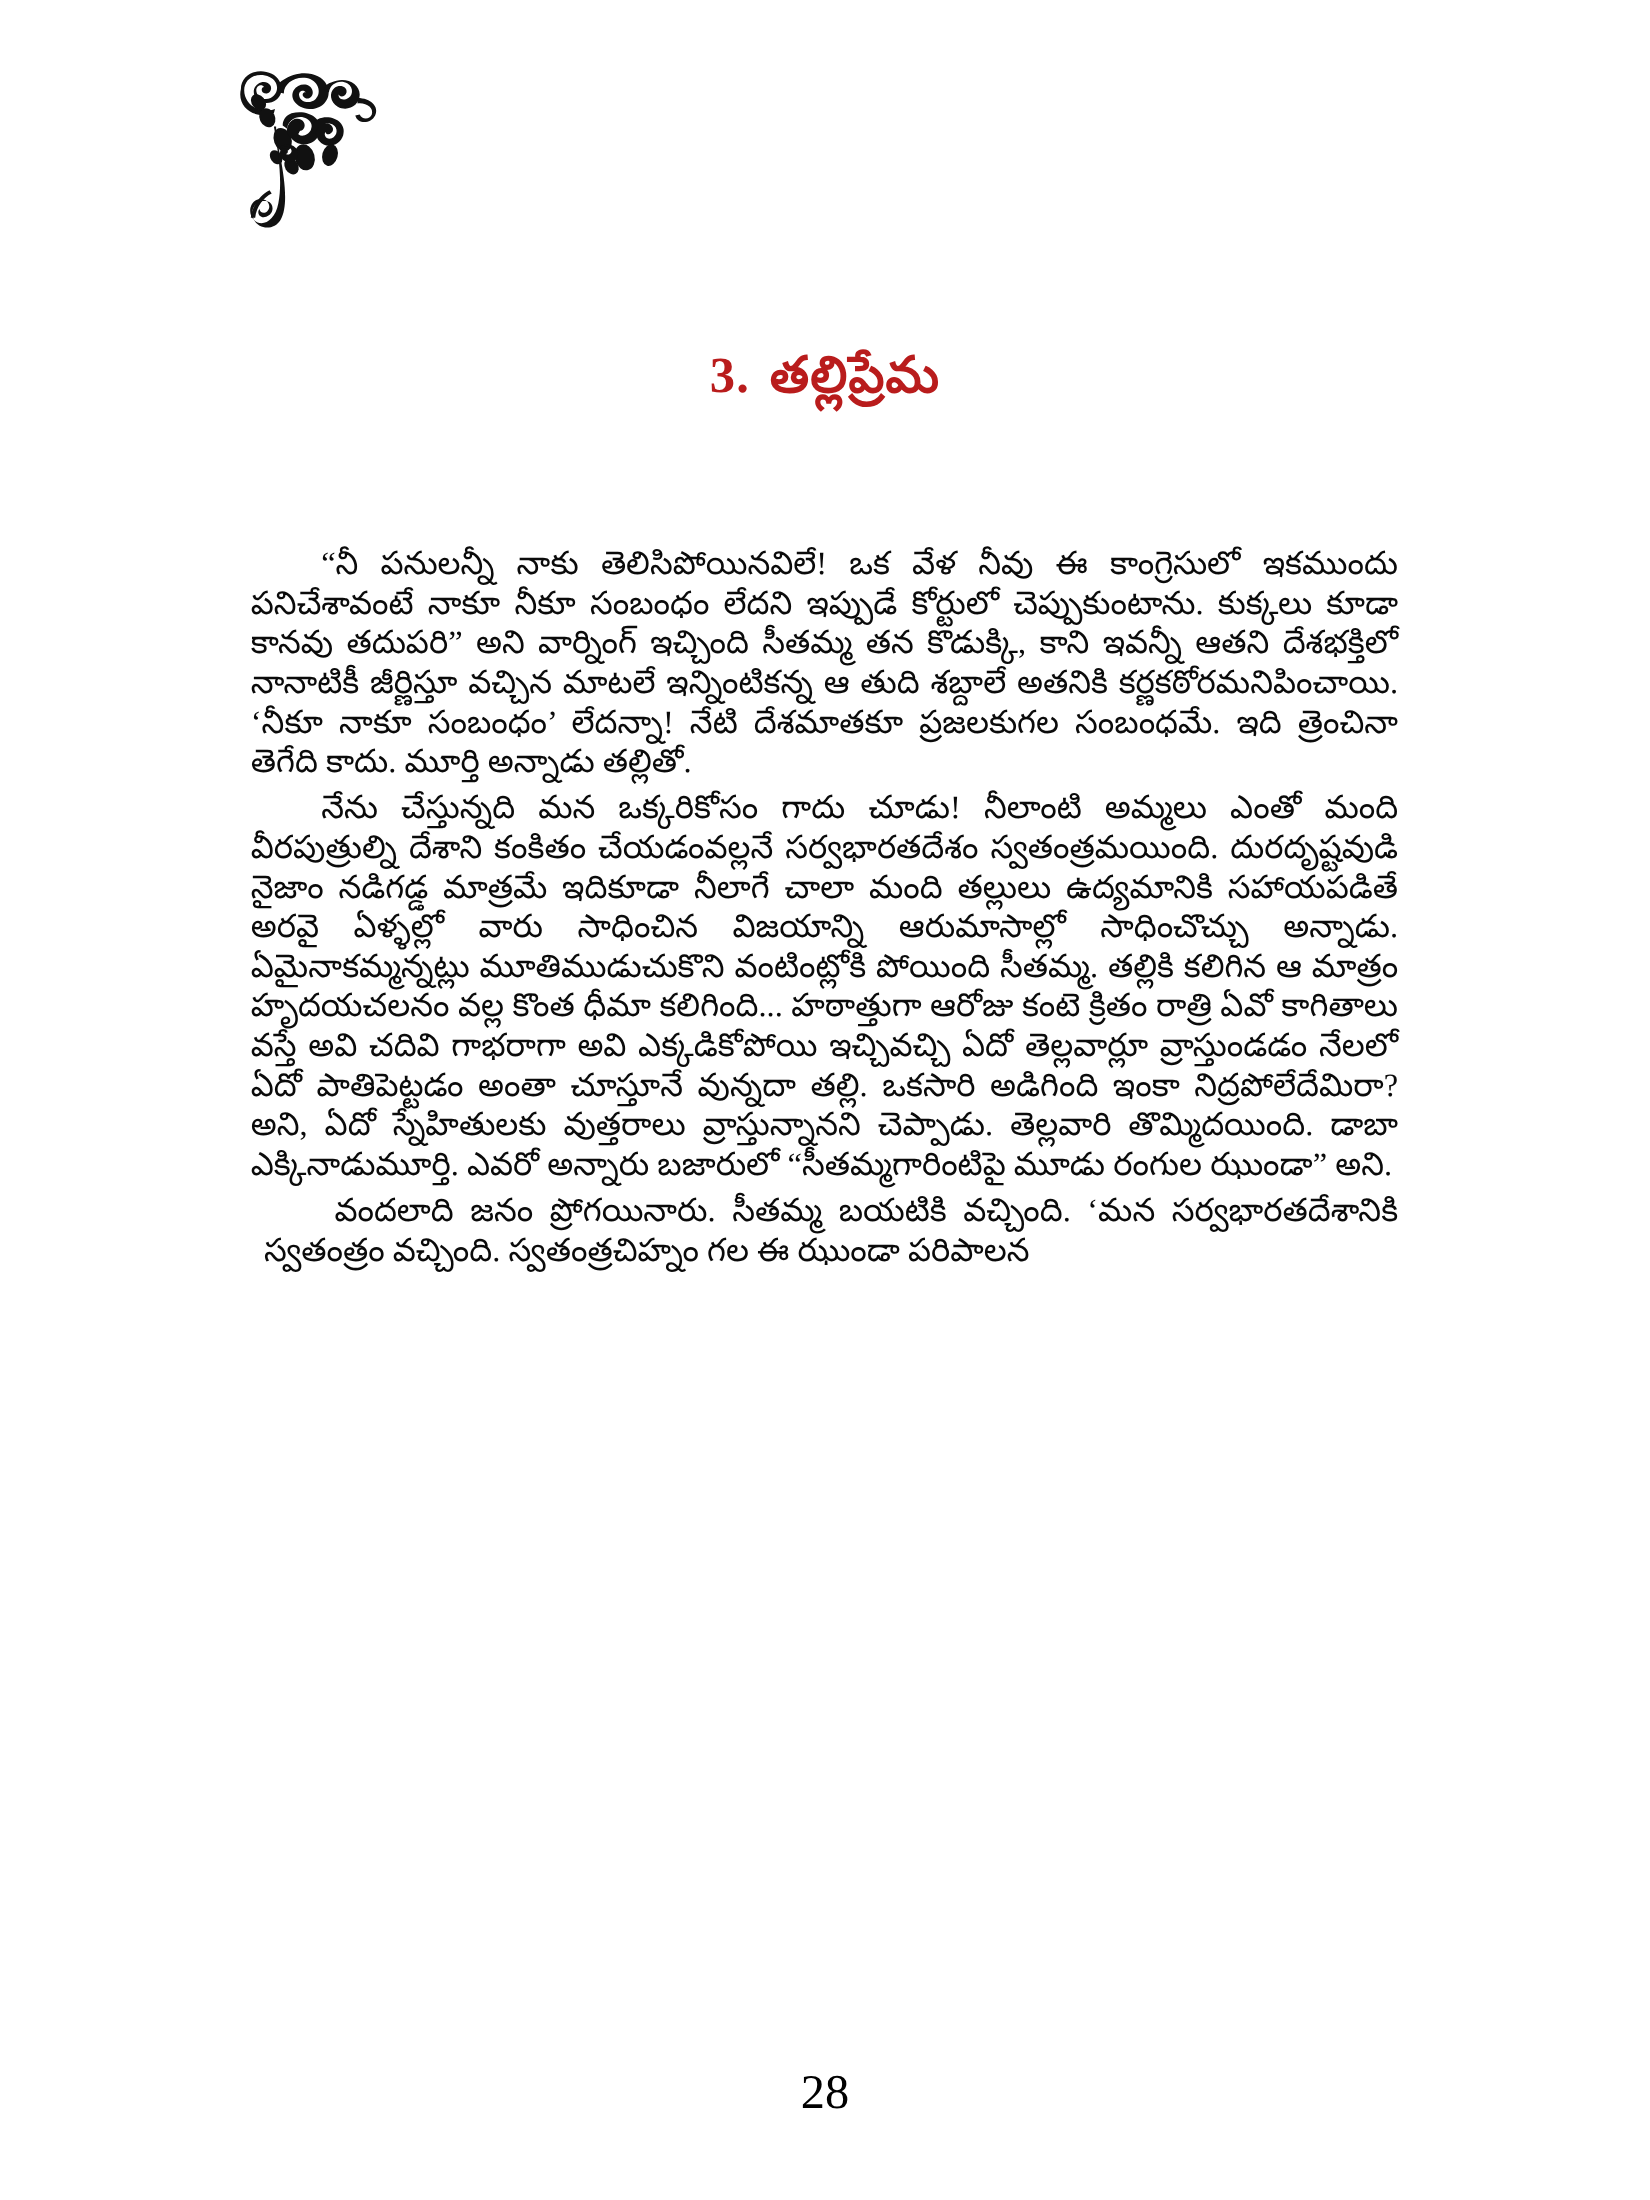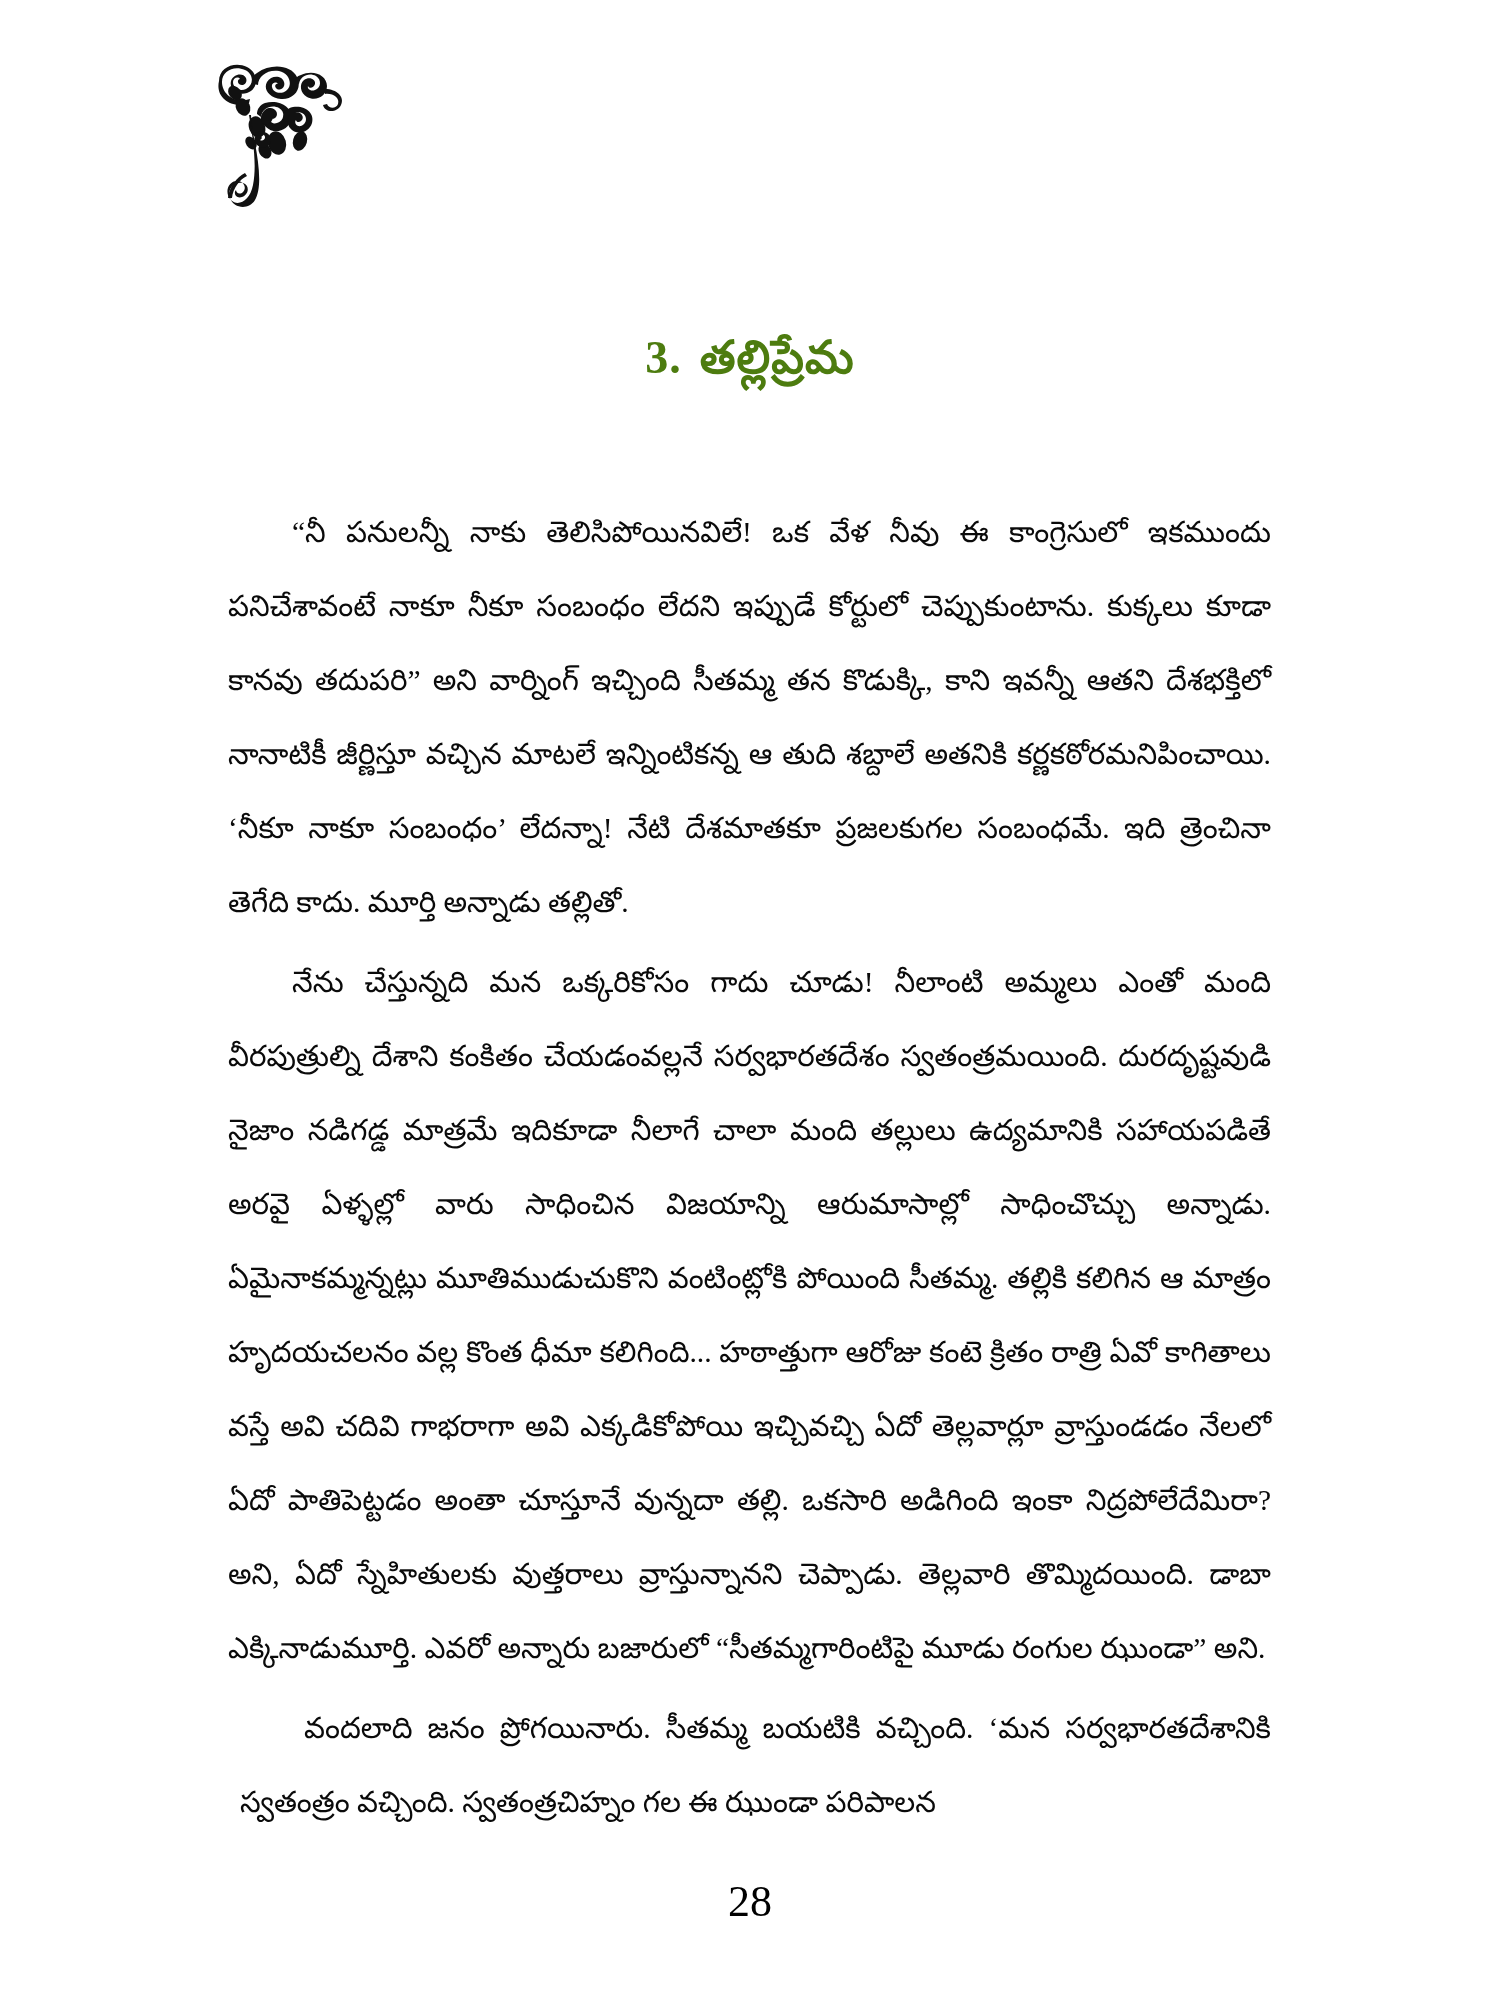--- a/index.html
+++ b/index.html
@@ -33,43 +33,43 @@
   }
   .ornament svg {
     display: block;
     width: 200px;
     height: 190px;
   }
   
   .chapter-heading {
     position: absolute;
     left: 0;
-    top: 300px;
+    top: 283px;
     width: 1500px;
     text-align: center;
     font-family: "Liberation Serif", serif;
     font-size: 46px;
     font-weight: bold;
     letter-spacing: 1px;
-    color: #4d7c0f;
+    color: #b91c1c;
   }
   .chapter-heading .num {
     margin-right: 18px;
   }
   
   .body-text {
     position: absolute;
     left: 228px;
     top: 495px;
     width: 1043px;
   }
   .para {
     font-family: "Liberation Serif", serif;
     font-size: 29.5px;
-    line-height: 74px;
+    line-height: 36px;
     text-align: justify;
     text-justify: inter-word;
     margin: 0 0 6px 0;
     text-indent: 64px;
     color: #0a0a0a;
   }
   .para:last-child {
     margin-bottom: 0;
     margin-left: 12px;
   }

